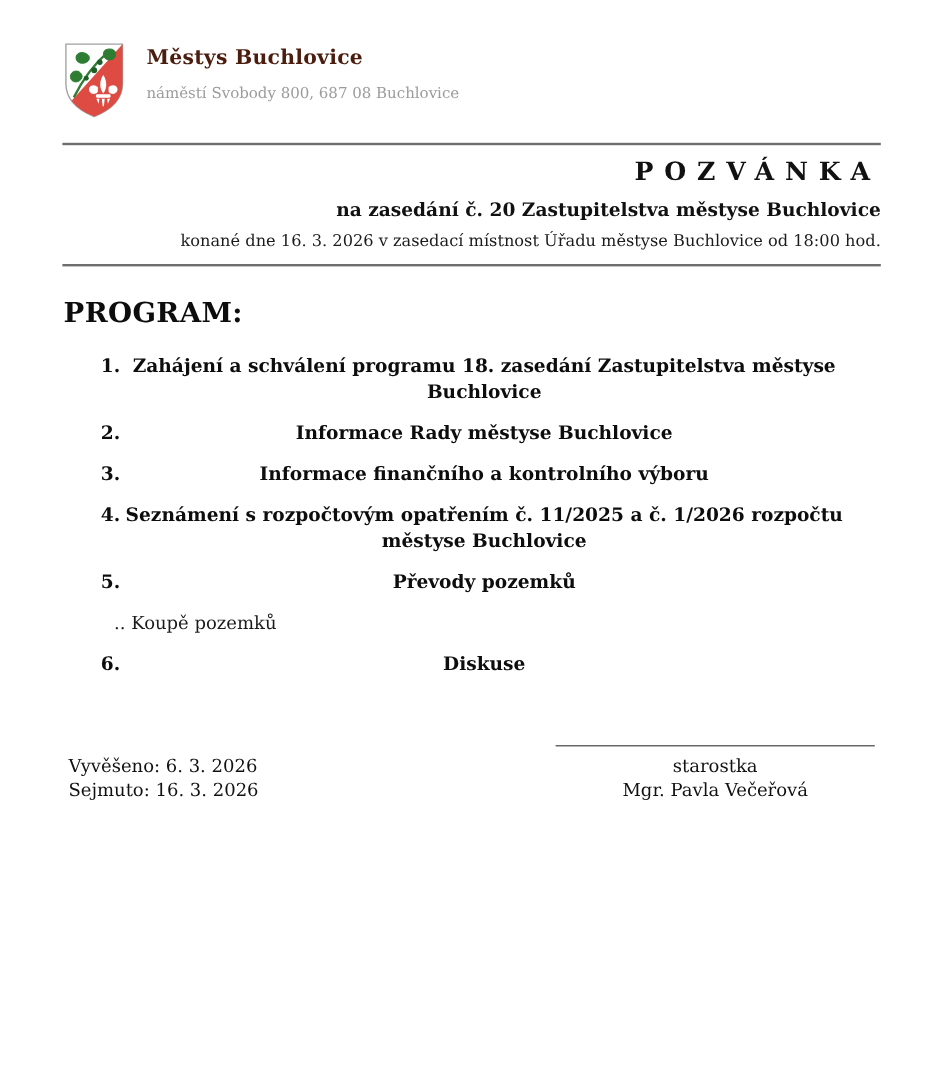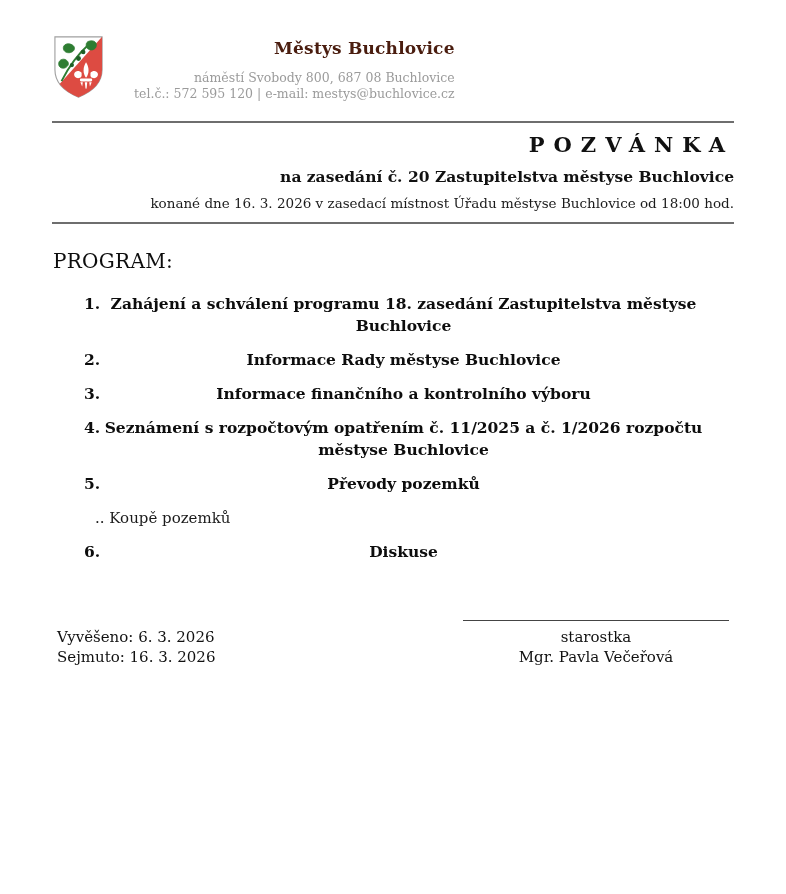--- a/index.html
+++ b/index.html
@@ -8,21 +8,21 @@
     min-height:894px;
     margin:0 auto;
     background:#ffffff;
     font-family:"DejaVu Serif","Liberation Serif",serif;
     color:var(--body-text,#1b1b1b);
     box-sizing:border-box;
     padding:33px 52px 40px 52px;
     position:relative;
   }
   
-  .letterhead{display:flex;align-items:flex-start;gap:29px;text-align:right;}
+  .letterhead{display:flex;align-items:flex-start;gap:17px;}
   .coa{flex:0 0 auto;display:block;margin-top:1px;}
   .lh-text{padding-top:5px;}
   .org{
     font-size:17px;font-weight:bold;
     color:var(--org-name-text,#4a1d0f);
     margin-bottom:12px;letter-spacing:.2px;
   }
   .muted{
     font-size:12.5px;line-height:16px;
     color:var(--muted-text,#9b9b9b);
@@ -46,21 +46,21 @@
     margin-top:10px;
     font-size:15.5px;font-weight:bold;color:#111;
   }
   .details{
     margin-top:9px;
     font-size:13.5px;color:#1b1b1b;
   }
   
   .program h2{
     margin:25px 0 0 1px;
-    font-size:20px;font-weight:normal;letter-spacing:.3px;color:#0d0d0d;
+    font-size:23px;font-weight:bold;letter-spacing:.3px;color:#0d0d0d;
   }
   .plist{margin:20px 0 0 32px;width:622px;}
   .pitem{
     display:flex;align-items:flex-start;
     font-size:15.5px;font-weight:bold;line-height:22px;color:#0d0d0d;
     margin-bottom:12px;
   }
   .pitem .num{flex:0 0 17px;}
   .pitem .ptext{flex:1 1 auto;text-align:center;}
   .psub{
@@ -109,21 +109,20 @@
         <path d="M40.7 41 C43 38.5 47.5 38.5 48.5 42 C49.3 45.3 46 48 42.5 46.5 C41.3 46 40.7 45 40.7 44.3Z"></path>
         <rect x="29.5" y="47.3" width="13" height="3" rx="1.2"></rect>
         <path d="M34.7 51.2 H37.3 L36.6 57.5 C36.3 58.3 35.7 58.3 35.4 57.5Z"></path>
         <path d="M30 51.2 L32.6 51.2 L31.9 55.6Z"></path>
         <path d="M39.4 51.2 L42 51.2 L40.1 55.6Z"></path>
       </g>
     </svg>
     <div class="lh-text">
       <div class="org">Městys Buchlovice</div>
       <div class="muted">náměstí Svobody 800, 687 08 Buchlovice</div>
-      <div class="muted">tel.č.: 572 595 120 | e-mail: mestys@buchlovice.cz</div>
     </div>
   </header>
 
   <div class="rule rule-top"></div>
 
   <section class="title-block">
     <h1>POZVÁNKA</h1>
     <div class="subtitle">na zasedání č. 20 Zastupitelstva městyse Buchlovice</div>
     <div class="details">konané dne 16. 3. 2026 v zasedací místnost Úřadu městyse Buchlovice od 18:00 hod.</div>
   </section>

